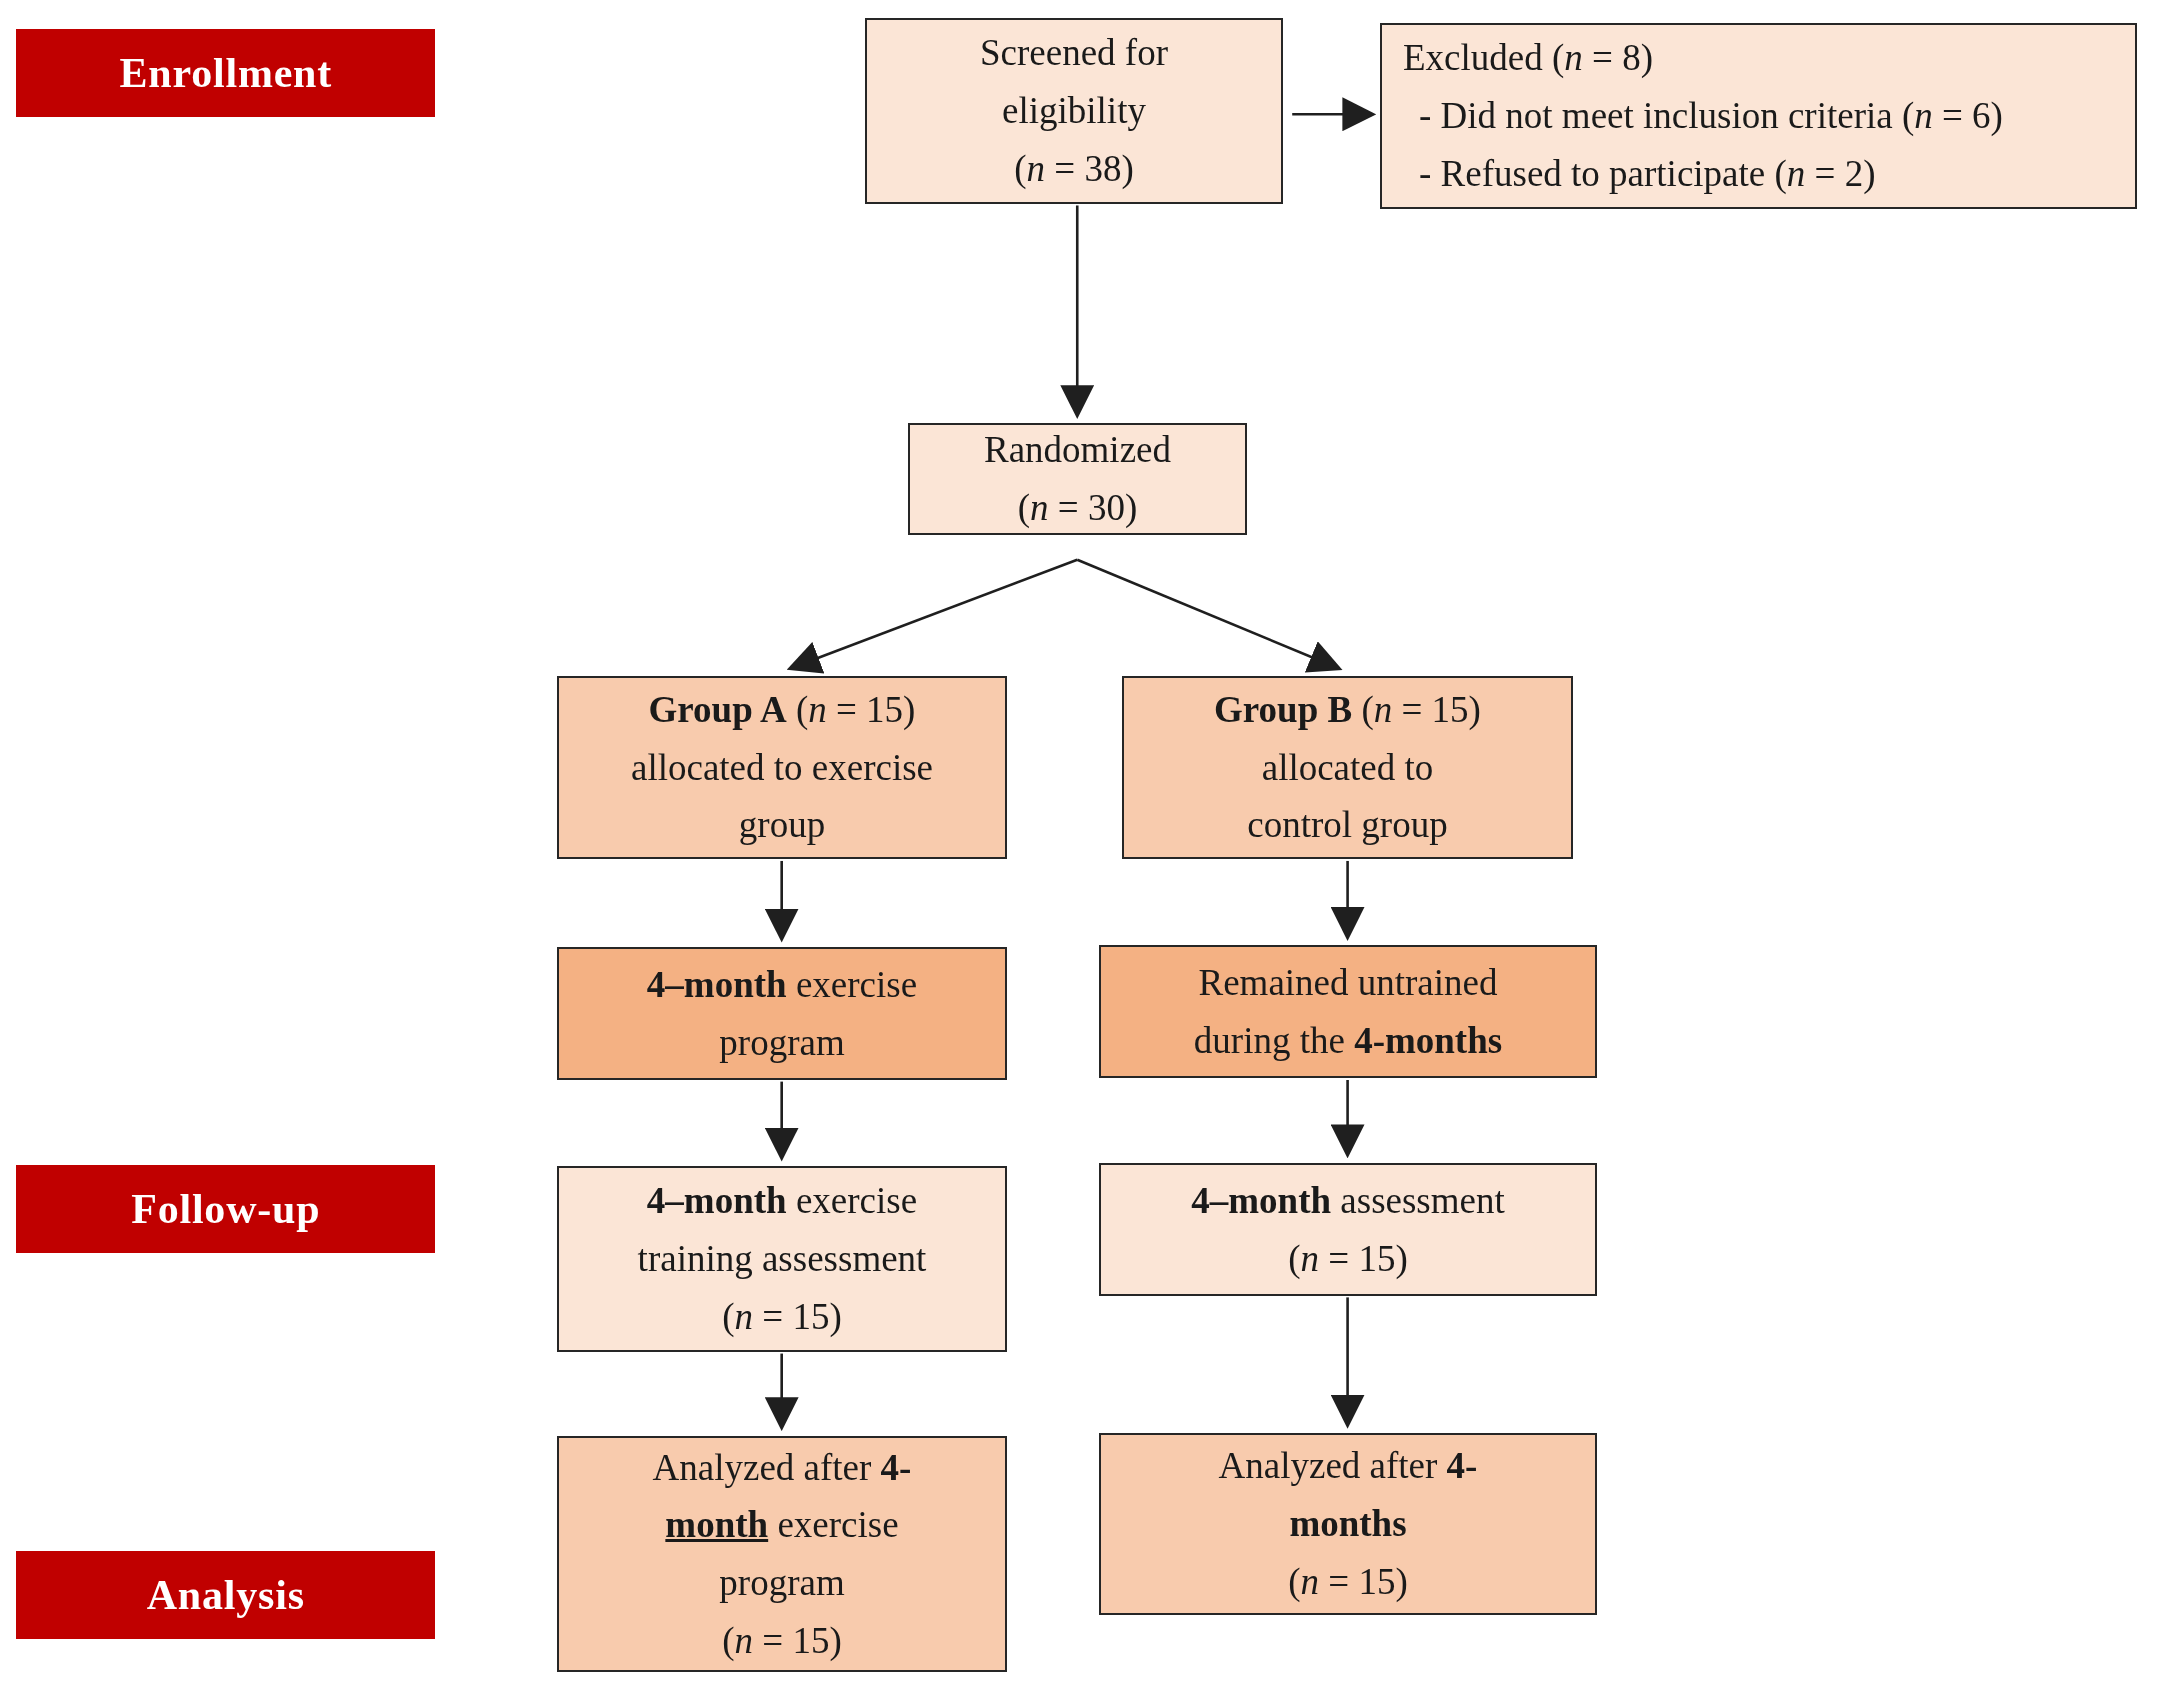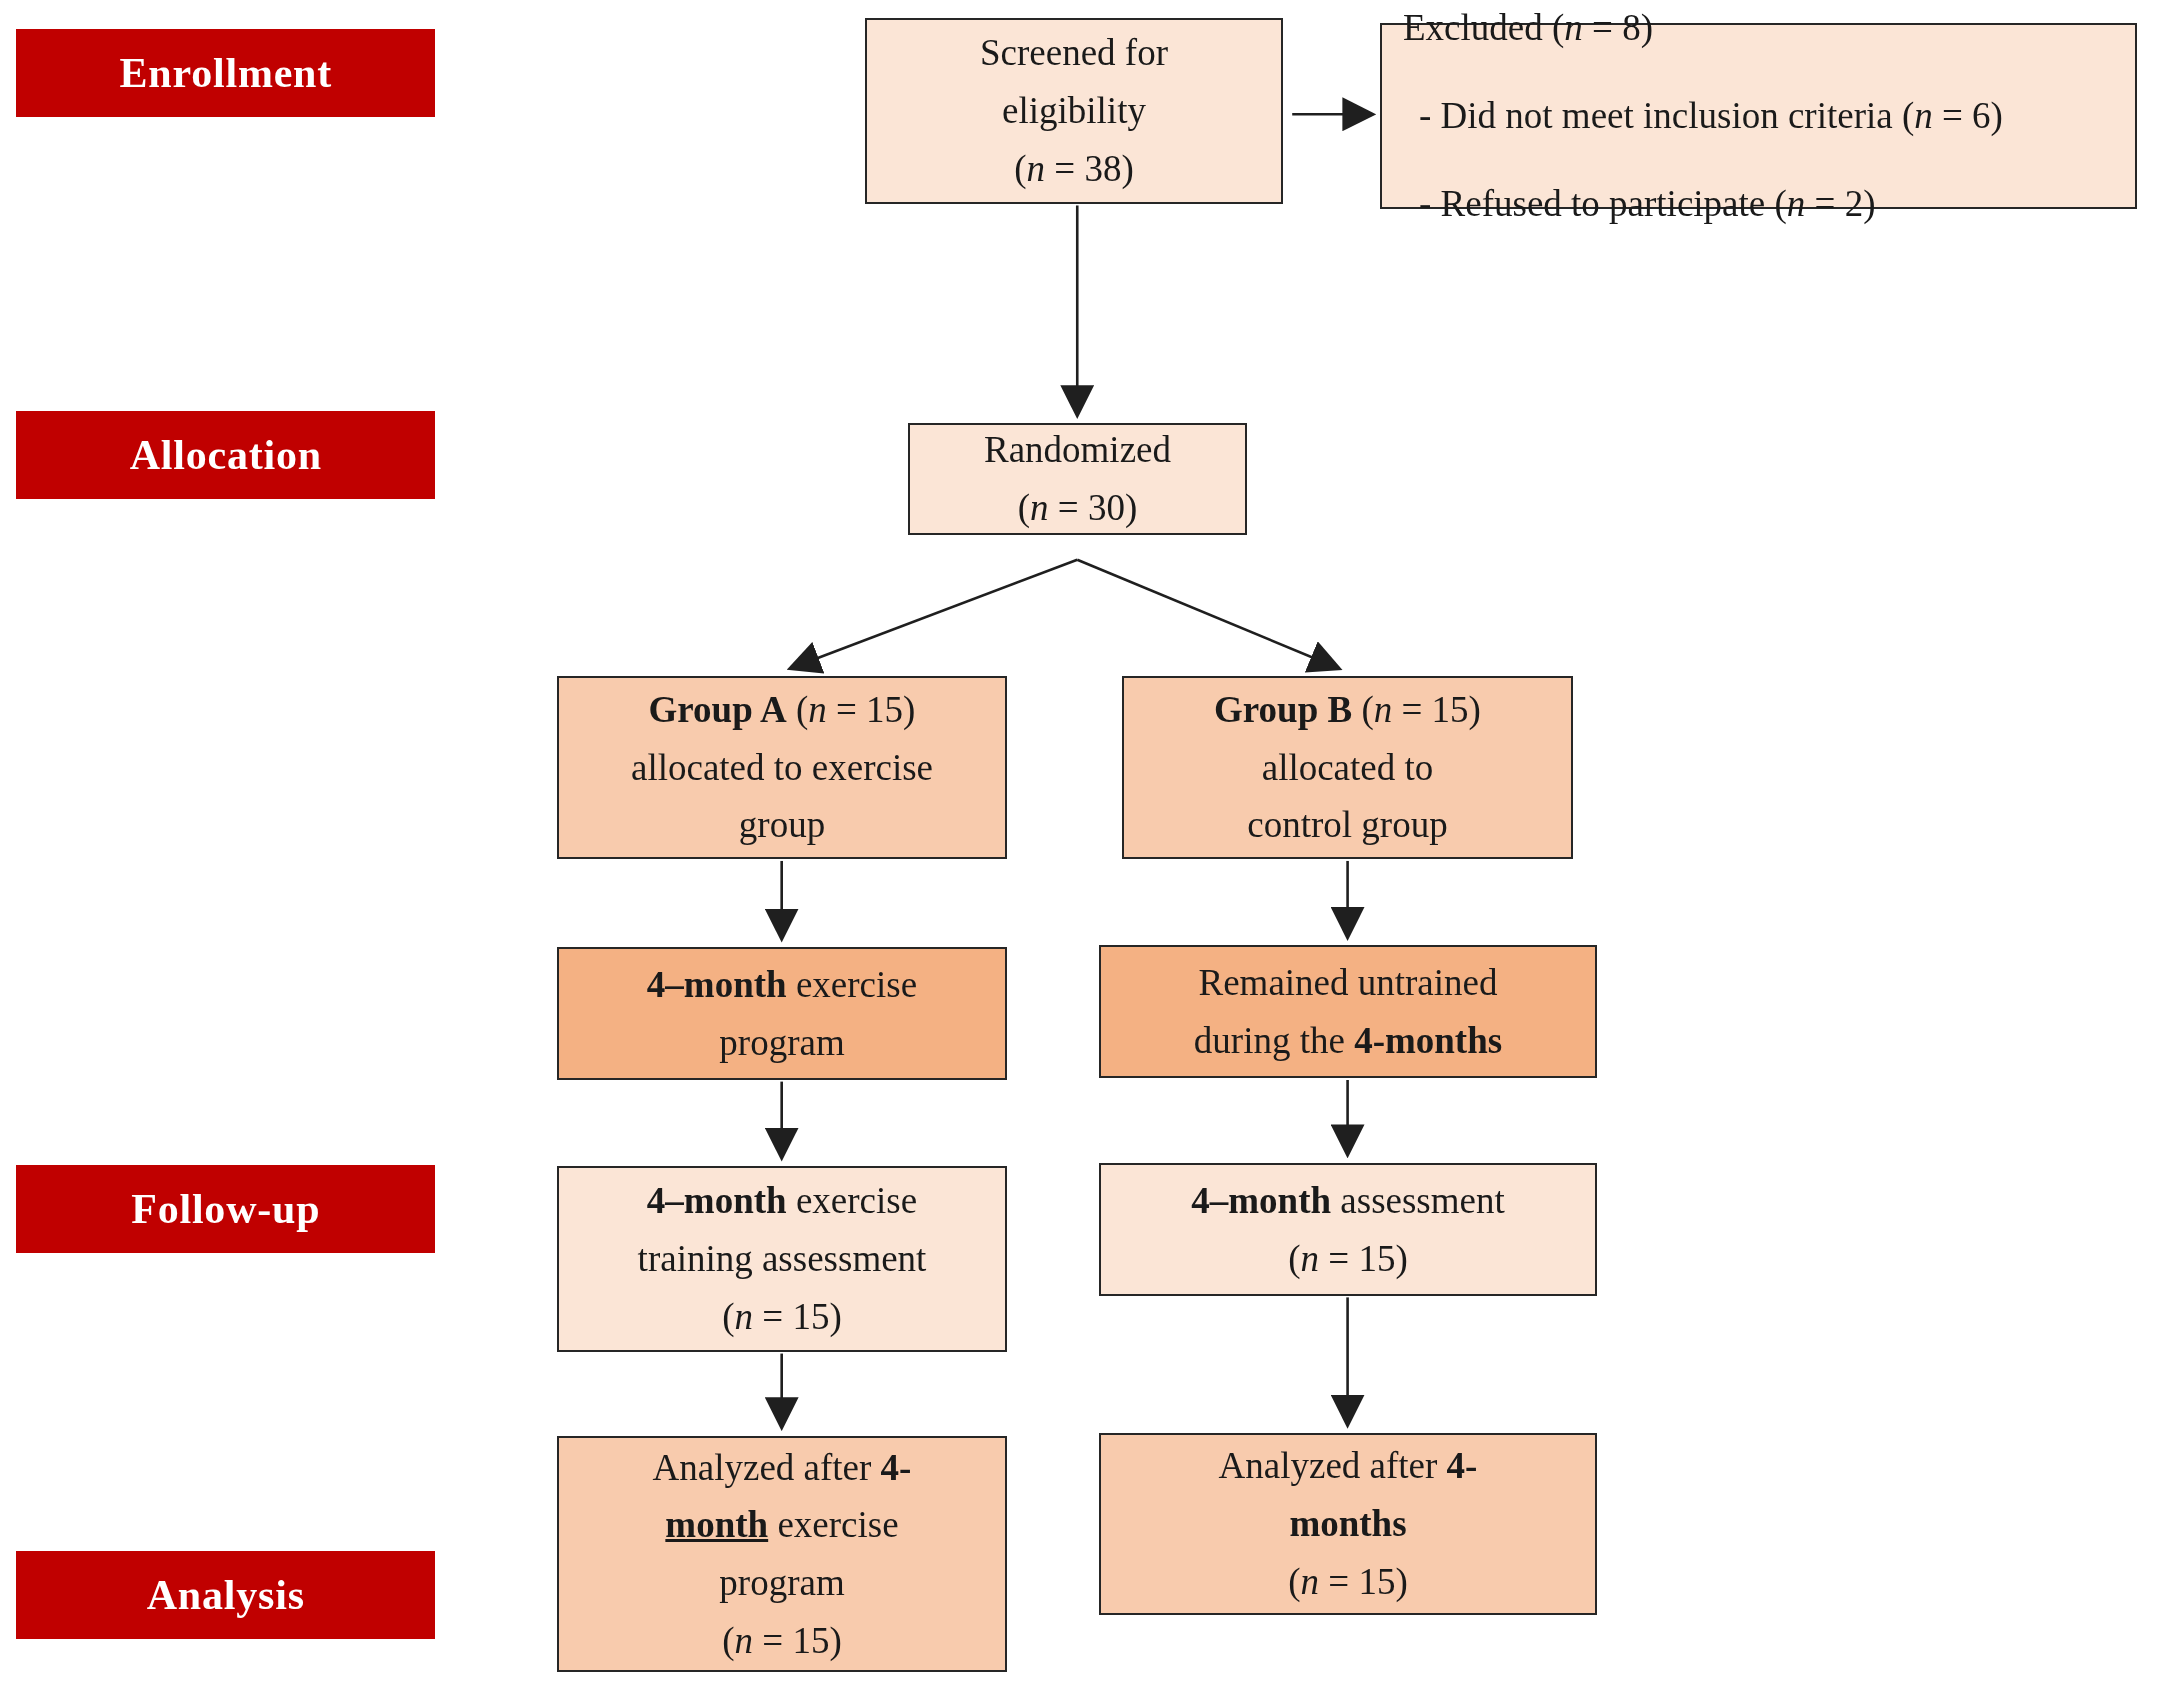--- a/index.html
+++ b/index.html
@@ -38,21 +38,21 @@
     justify-content: center;
     align-items: center;
     text-align: center;
     font-size: 37px;
     padding: 4.9px 9.8px;
   }
   .box .line { line-height: 1.56; white-space: nowrap; }
   .tint-light  { background: var(--box_bg_light,  #FBE5D6); }
   .tint-medium { background: var(--box_bg_medium, #F8CBAD); }
   .tint-dark   { background: var(--box_bg_dark,   #F4B183); }
-  .align-left { align-items: flex-start; text-align: left; padding-left: 21px; gap: 30px; }
+  .align-left { align-items: flex-start; text-align: left; padding-left: 21px; }
   .align-left .line:nth-child(n+2) { padding-left: 44px; text-indent: -28px; }
   
   #connectors {
     position: absolute;
     left: 0; top: 0;
     width: 2183px;
     height: 1682px;
     pointer-events: none;
   }
   .connector { stroke: var(--arrow, #1F1F1F); stroke-width: 3.2px; fill: none; }
@@ -75,21 +75,20 @@
     <line class="connector" x1="1323" y1="687" x2="1643" y2="820" marker-end="url(#arrowhead)"></line>
     <line class="connector" x1="960" y1="1057" x2="960" y2="1151" marker-end="url(#arrowhead)"></line>
     <line class="connector" x1="1655" y1="1057" x2="1655" y2="1149" marker-end="url(#arrowhead)"></line>
     <line class="connector" x1="960" y1="1328" x2="960" y2="1420" marker-end="url(#arrowhead)"></line>
     <line class="connector" x1="1655" y1="1326" x2="1655" y2="1416" marker-end="url(#arrowhead)"></line>
     <line class="connector" x1="960" y1="1662" x2="960" y2="1751" marker-end="url(#arrowhead)"></line>
     <line class="connector" x1="1655" y1="1593" x2="1655" y2="1748" marker-end="url(#arrowhead)"></line>
   </svg>
 
   <div class="stage" style="top:29px">Enrollment</div>
-  <div class="stage" style="top:411px">Allocation</div>
   <div class="stage" style="top:1165px">Follow-up</div>
   <div class="stage" style="top:1551px">Analysis</div>
 
   <div class="box tint-light" style="left:865px; top:18px; width:418px; height:186px">
       <div class="line"><span>Screened for</span></div>
       <div class="line"><span>eligibility</span></div>
       <div class="line"><span>(</span><span style="font-style: italic;">n</span><span> = 38)</span></div>
     </div>
   <div class="box tint-light align-left" style="left:1380px; top:23px; width:757px; height:186px">
       <div class="line"><span>Excluded (</span><span style="font-style: italic;">n</span><span> = 8)</span></div>

